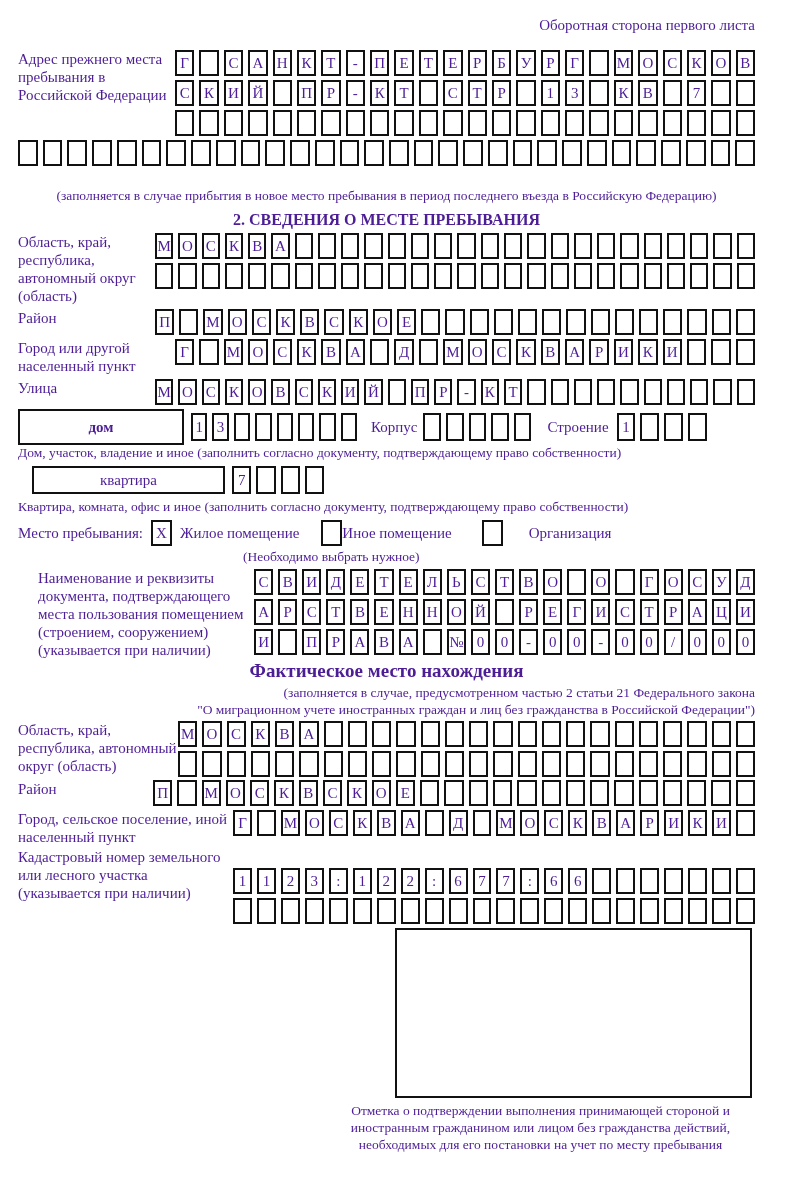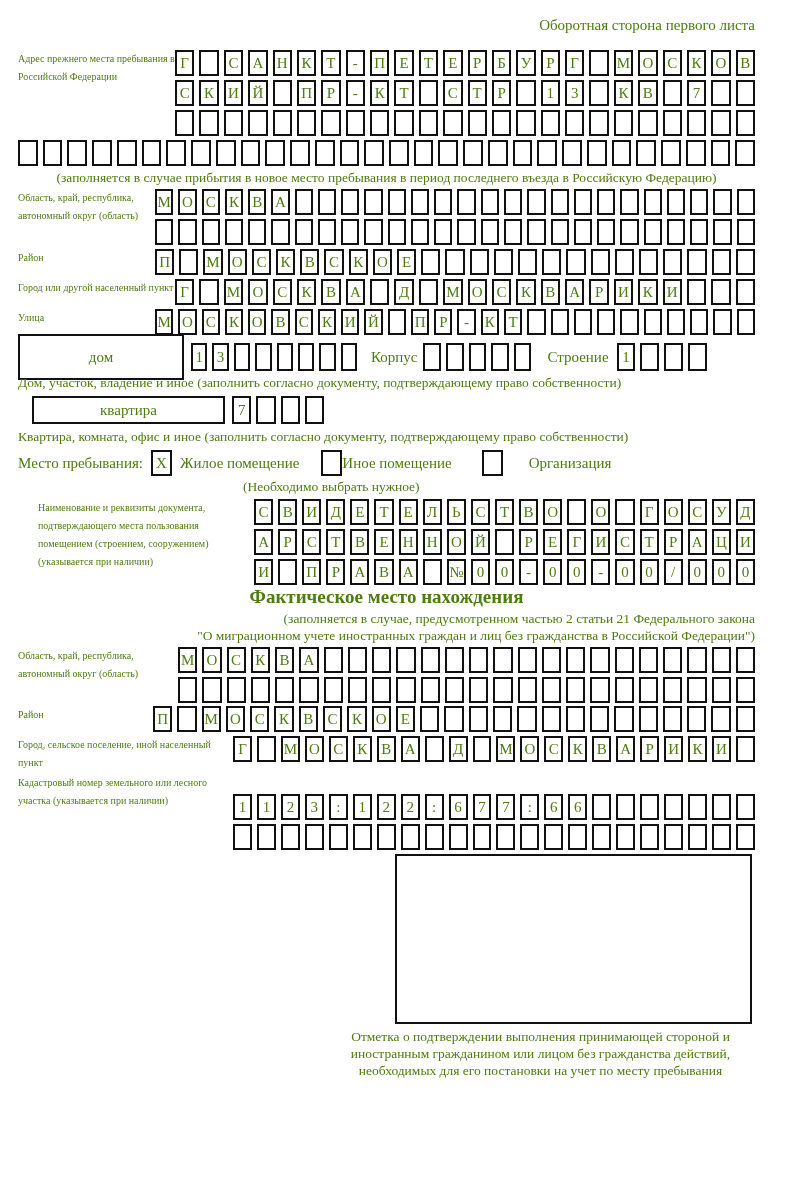--- a/index.html
+++ b/index.html
@@ -1,24 +1,24 @@
 <!DOCTYPE html>
 <html><head>
 <meta charset="utf-8">
 <style>
   html,body{margin:0;padding:0;background:#fff;}
   .page{
     width:800px;height:1180px;box-sizing:border-box;
     padding:16px 45px 0 18px;
     font-family:"Liberation Serif","DejaVu Serif",serif;
-    color:#4d7c0f;overflow:hidden;position:relative;background:#fff;
+    color:#4c1d95;overflow:hidden;position:relative;background:#fff;
   }
   .hdr{text-align:right;font-size:15px;line-height:18px;}
   .fgroup{display:flex;align-items:flex-start;}
-  .flabel{flex:0 0 auto;font-size:10px;line-height:18px;padding-right:0;box-sizing:border-box;}
+  .flabel{flex:0 0 auto;font-size:15px;line-height:18px;padding-right:0;box-sizing:border-box;}
   .fboxes{flex:1 1 auto;display:flex;flex-direction:column;gap:4px;min-width:0;}
   .boxrow{display:flex;gap:5px;height:26px;}
   .cell{flex:1 1 0;border:2px solid #111;display:flex;align-items:center;justify-content:center;
         font-size:15px;line-height:1;min-width:0;box-sizing:border-box;background:#fff;}
   .caption{font-size:13.5px;line-height:17px;}
   .caption.center{text-align:center;}
   .sec-title{text-align:center;font-weight:bold;font-size:16px;line-height:20px;}
   .sub-title{text-align:center;font-weight:bold;font-size:19px;line-height:19px;}
   .note-center{text-align:right;font-size:13.5px;line-height:17px;}
   .named-box{border:2px solid #111;display:flex;align-items:center;justify-content:center;
@@ -143,22 +143,23 @@
       <span class="cell"></span>
       <span class="cell"></span>
       <span class="cell"></span>
       <span class="cell"></span>
       <span class="cell"></span>
       <span class="cell"></span>
       <span class="cell"></span>
       <span class="cell"></span>
       <span class="cell"></span>
     </div>
-  <div class="caption center" style="margin-top:3px;">(заполняется в случае прибытия в новое место пребывания в период последнего въезда в Российскую Федерацию)</div>
-
+  <div class="caption center" style="margin-top:21px;">(заполняется в случае прибытия в новое место пребывания в период последнего въезда в Российскую Федерацию)</div>
+
+  <div class="sec-title" style="margin-top:6px;">2. СВЕДЕНИЯ О МЕСТЕ ПРЕБЫВАНИЯ</div>
 
   <div class="fgroup" style="margin-top:3px;">
     <div class="flabel" style="flex-basis:137px;">Область, край, республика, автономный округ (область)</div>
     <div class="fboxes">
       <div class="boxrow">
           <span class="cell">М</span>
           <span class="cell">О</span>
           <span class="cell">С</span>
           <span class="cell">К</span>
           <span class="cell">В</span>
@@ -308,21 +309,21 @@
           <span class="cell"></span>
           <span class="cell"></span>
           <span class="cell"></span>
           <span class="cell"></span>
           <span class="cell"></span>
         </div>
       </div>
   </div>
 
   <div class="inline-row" style="margin-top:8px;height:28px;">
-    <div class="named-box" style="width:166px;height:46px;">дом</div>
+    <div class="named-box" style="width:166px;height:36px;font-weight:bold;">дом</div>
     <div class="boxrow" style="width:166px;height:28px;margin-left:7px;">
         <span class="cell">1</span>
         <span class="cell">3</span>
         <span class="cell"></span>
         <span class="cell"></span>
         <span class="cell"></span>
         <span class="cell"></span>
         <span class="cell"></span>
         <span class="cell"></span>
       </div>

